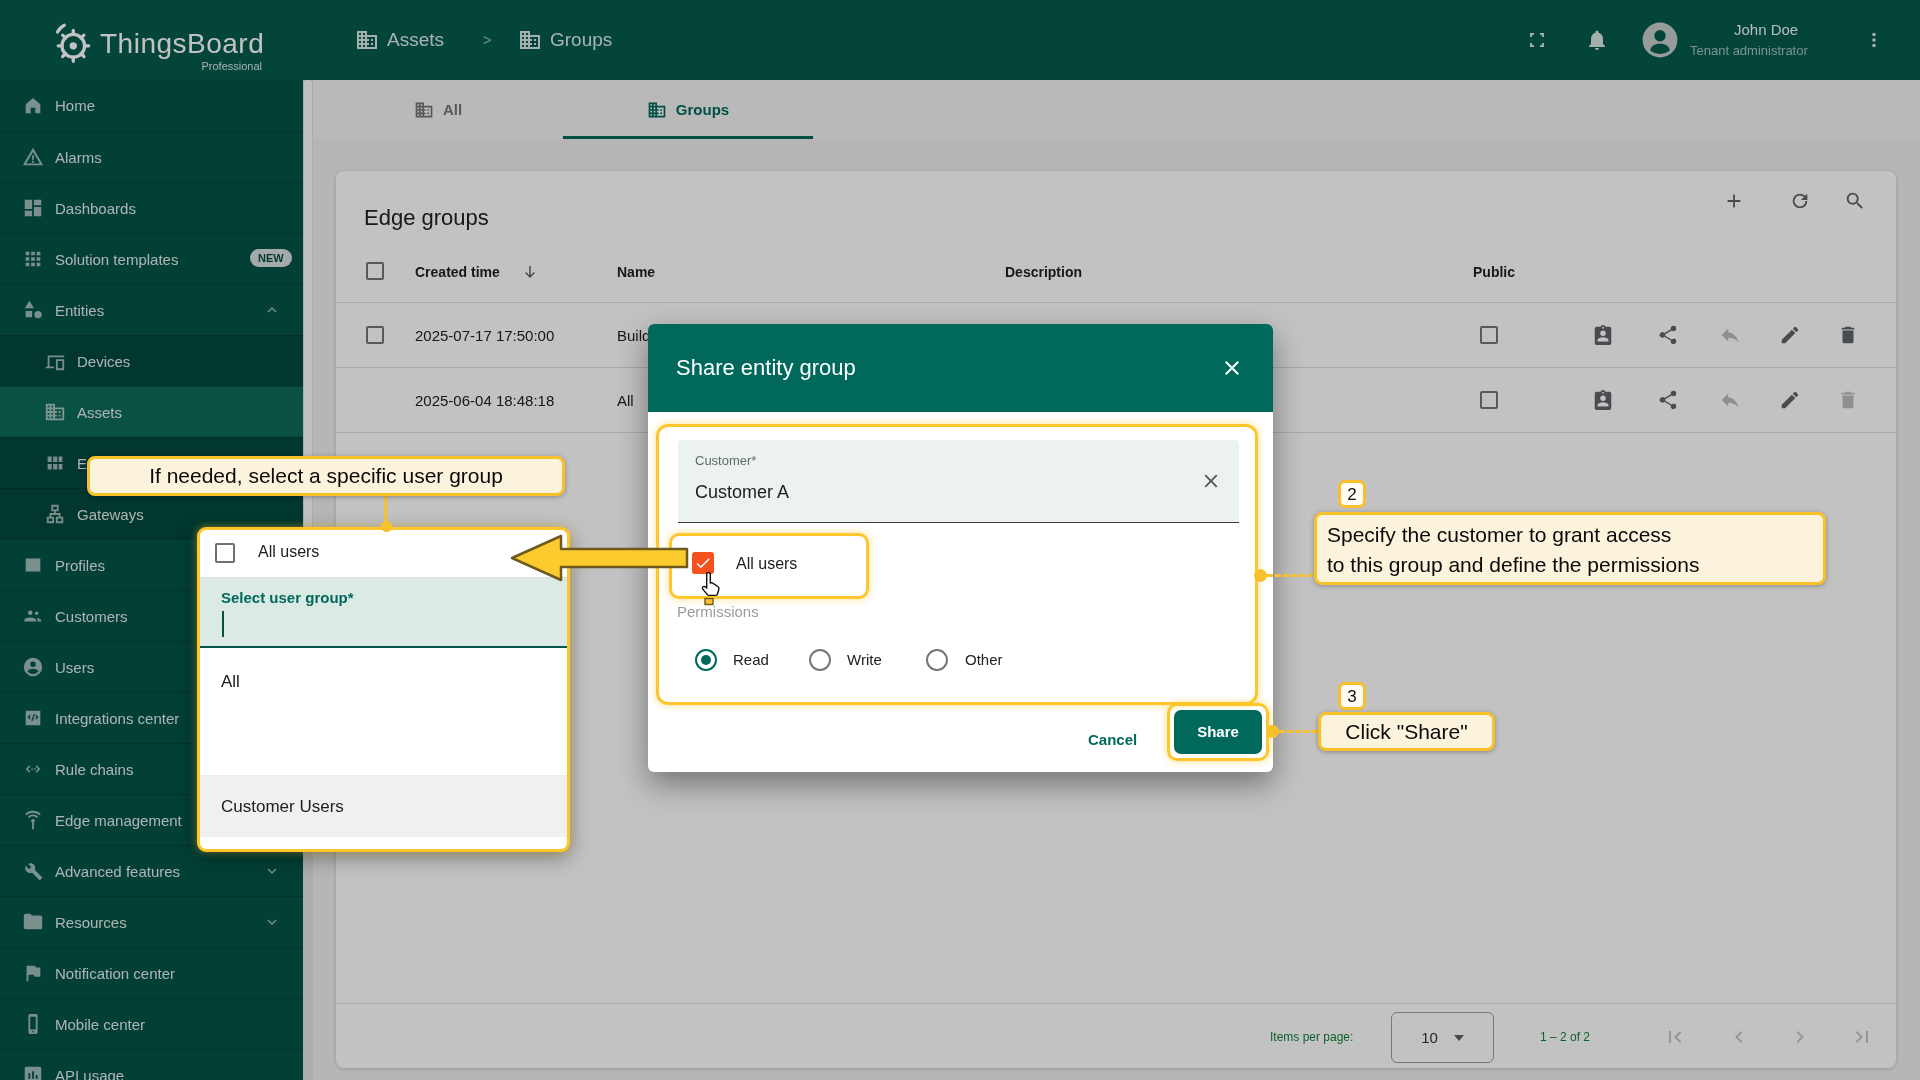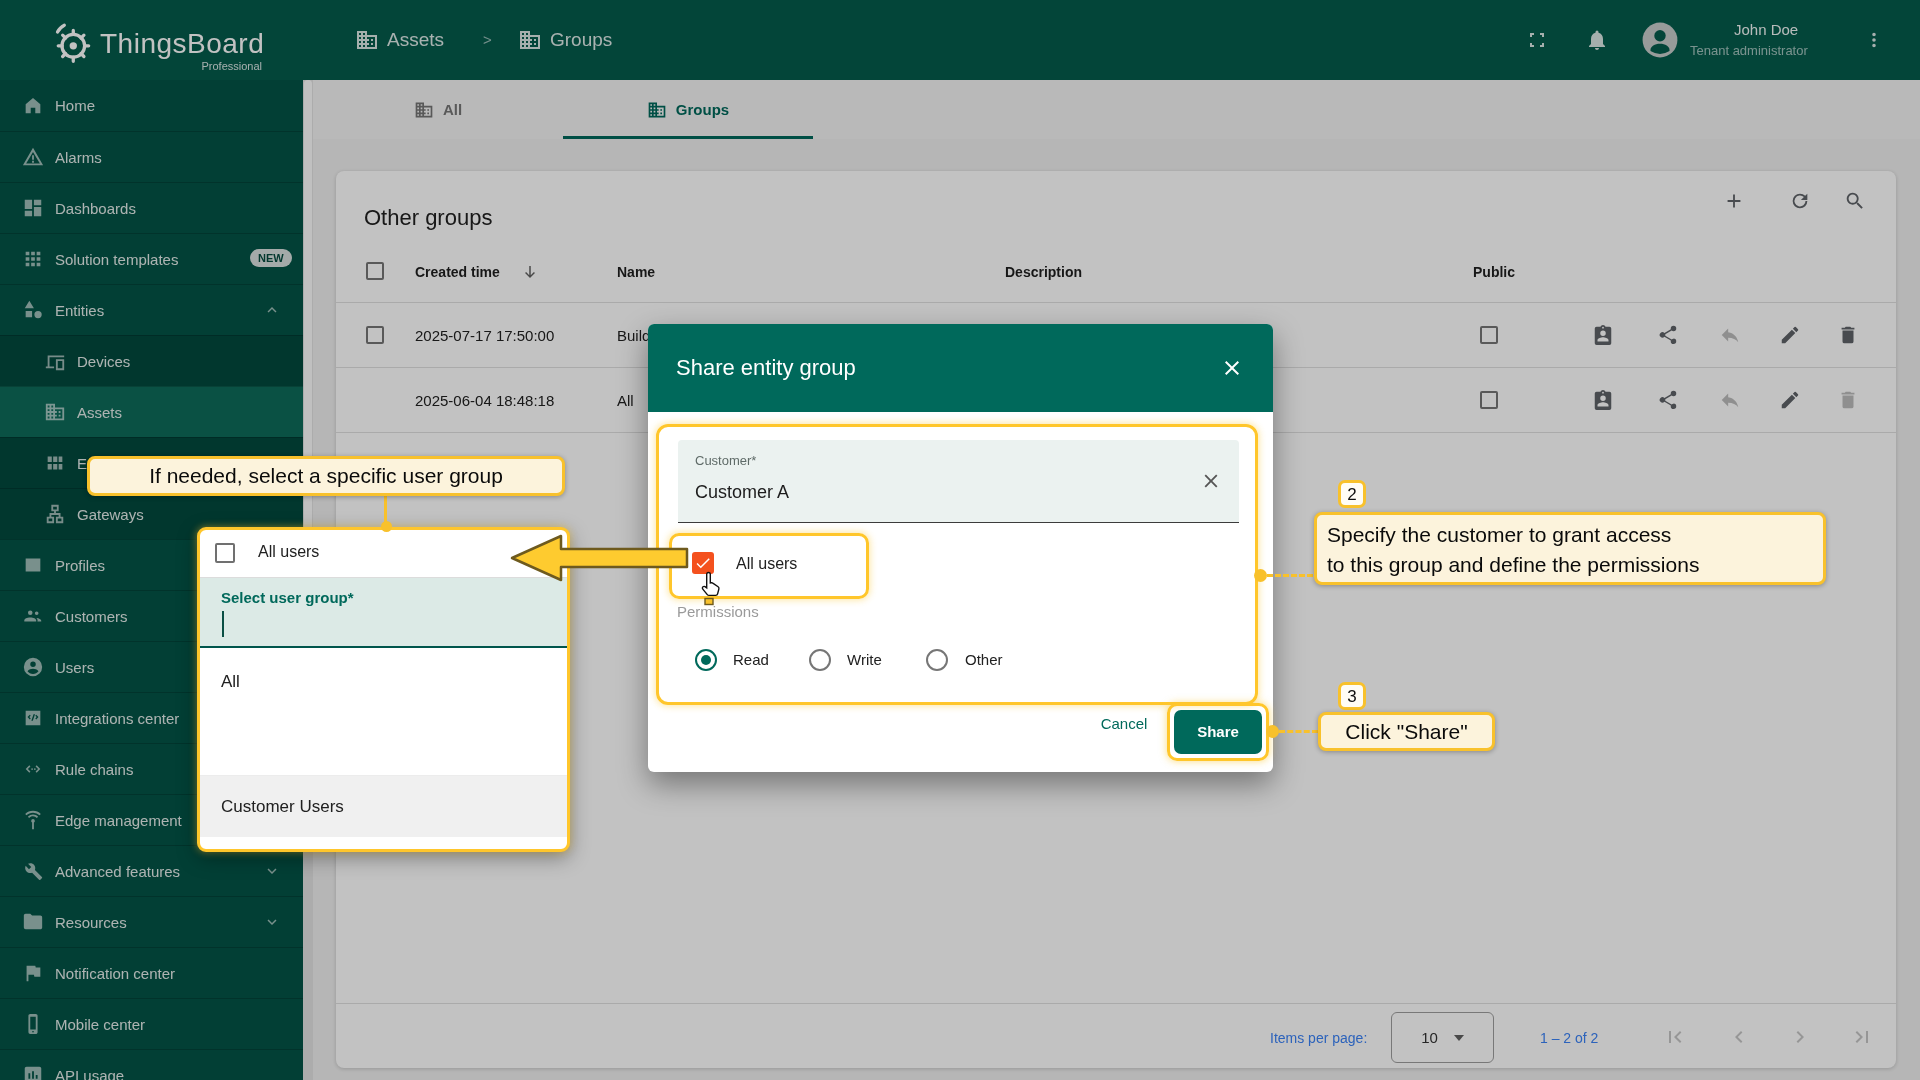--- a/index.html
+++ b/index.html
@@ -42,21 +42,21 @@
   .tab-underline{position:absolute;left:250px;top:56px;width:250px;height:3px;background:#00695B;}
   .card{position:absolute;left:23px;top:91px;width:1560px;height:897px;background:#ffffff;border-radius:8px;box-shadow:0 1px 4px rgba(0,0,0,.18);}
   .card-title{position:absolute;left:28px;top:16px;font-size:22px;font-weight:500;color:#212121;}
   .tool-ic{position:absolute;top:19px;width:22px;height:22px;color:#5f6368;cursor:pointer;}
   .cb{width:18px;height:18px;border:2px solid #757575;border-radius:2px;background:transparent;}
   .th{font-size:14px;font-weight:bold;color:#1f1f1f;}
   .td{font-size:15px;color:#212121;}
   .rowline{position:absolute;left:0;right:0;border-bottom:1px solid #e0e0e0;}
   .act-ic{position:absolute;width:22px;height:22px;color:#5f6368;cursor:pointer;}
   .act-ic.dis{color:#bdbdbd;cursor:default;}
-  .pag-txt{font-size:14px;color:#3b82f6;}
+  .pag-txt{font-size:12px;color:#15803d;}
   .pgsel{position:absolute;width:103px;height:51px;border:1px solid #9e9e9e;border-radius:6px;display:flex;align-items:center;justify-content:center;gap:16px;font-size:15px;color:#333;cursor:pointer;}
   .tri{width:0;height:0;border-left:5px solid transparent;border-right:5px solid transparent;border-top:6px solid #616161;}
   .pager{position:absolute;width:24px;height:24px;color:#c5c5c5;}
 
   
   .backdrop{position:absolute;left:0;top:0;right:0;bottom:0;background:rgba(0,0,0,.24);z-index:10;}
 
   
   .dialog{position:absolute;left:648px;top:324px;width:625px;height:448px;background:#fff;border-radius:6px;box-shadow:0 12px 30px rgba(0,0,0,.4);z-index:20;}
   .dlg-head{position:absolute;left:0;top:0;right:0;height:88px;background:#00695B;border-radius:6px 6px 0 0;}
@@ -64,21 +64,21 @@
   .dlg-x{position:absolute;left:572px;top:32px;width:24px;height:24px;color:#fff;cursor:pointer;}
   .hlbox{position:absolute;border:3px solid #FFC62B;border-radius:12px;box-shadow:0 0 7px 1px rgba(250,200,50,.45);}
   .field{position:absolute;left:30px;top:116px;width:561px;height:83px;background:#EBF2F0;border-bottom:1px solid #3c3c3c;border-radius:4px 4px 0 0;}
   .field-label{position:absolute;left:17px;top:13px;font-size:13px;color:#5f6b68;}
   .field-value{position:absolute;left:17px;top:42px;font-size:18px;color:#1d1d1d;}
   .obox{width:22px;height:22px;background:#F4511E;border-radius:3px;display:flex;align-items:center;justify-content:center;color:#fff;}
   .rad{position:absolute;width:22px;height:22px;border-radius:50%;border:2px solid #767676;}
   .rad.sel{border-color:#00695B;}
   .rad.sel::after{content:"";position:absolute;left:4px;top:4px;width:10px;height:10px;border-radius:50%;background:#00695B;}
   .rlabel{position:absolute;font-size:15px;color:#212121;line-height:22px;}
-  .cancel-btn{position:absolute;left:440px;top:386px;width:72px;height:28px;line-height:28px;text-align:center;font-size:15px;font-weight:normal;color:#00695B;cursor:pointer;}
+  .cancel-btn{position:absolute;left:440px;top:402px;width:72px;height:28px;line-height:28px;text-align:left;font-size:15px;font-weight:bold;color:#00695B;cursor:pointer;}
   .share-ring{position:absolute;left:519px;top:379px;width:102px;height:58px;border:3px solid #FFC62B;border-radius:10px;box-shadow:0 0 7px 1px rgba(250,200,50,.5);}
   .share-btn{position:absolute;left:4px;top:4px;width:88px;height:44px;background:#00695B;border-radius:7px;color:#fff;font-size:15px;font-weight:bold;line-height:44px;text-align:center;cursor:pointer;}
 
   
   .dropdown{position:absolute;left:197px;top:527px;width:373px;height:325px;background:#fff;border:3px solid #FFC62B;border-radius:9px;box-shadow:0 6px 20px rgba(0,0,0,.35),0 0 7px 1px rgba(250,200,50,.45);z-index:22;overflow:hidden;}
   .dd-row1{position:absolute;left:0;top:0;right:0;height:48px;border-bottom:1px solid #dcdcdc;}
   .dd-field{position:absolute;left:0;top:48px;right:0;height:70px;background:#DCEAE6;border-bottom:2px solid #00564C;}
   .dd-flabel{position:absolute;left:21px;top:11px;font-size:15px;font-weight:700;color:#00695B;}
   .dd-caret{position:absolute;left:22px;top:33px;width:2px;height:26px;background:#0a4f44;}
   .dd-opt{position:absolute;left:0;right:0;height:62px;font-size:17px;color:#212121;display:flex;align-items:center;padding-left:21px;cursor:pointer;}
@@ -344,21 +344,21 @@
             <svg viewBox="0 0 24 24" fill="currentColor" width="100%" height="100%">
               <path d="M12 7V3H2v18h20V7H12zM6 19H4v-2h2v2zm0-4H4v-2h2v2zm0-4H4V9h2v2zm0-4H4V5h2v2zm4 12H8v-2h2v2zm0-4H8v-2h2v2zm0-4H8V9h2v2zm0-4H8V5h2v2zm10 12h-8v-2h2v-2h-2v-2h2v-2h-2V9h8v10zm-2-8h-2v2h2v-2zm0 4h-2v2h2v-2z"></path>
             </svg>
           </span>
           <span>Groups</span>
         </div>
       <div class="tab-underline"></div>
     </div>
 
     <section class="card">
-      <h2 class="card-title">Other groups</h2>
+      <h2 class="card-title">Edge groups</h2>
       <span class="tool-ic ic" style="left:1387px">
           <svg viewBox="0 0 24 24" fill="currentColor" width="100%" height="100%">
             <path d="M11 5h2v6h6v2h-6v6h-2v-6H5v-2h6V5z"></path>
           </svg>
         </span>
       <span class="tool-ic ic" style="left:1453px">
           <svg viewBox="0 0 24 24" fill="currentColor" width="100%" height="100%">
             <path d="M17.65 6.35A7.95 7.95 0 0 0 12 4a8 8 0 1 0 8 8h-2a6 6 0 1 1-1.76-4.24L13 11h7V4l-2.35 2.35z"></path>
           </svg>
         </span>

